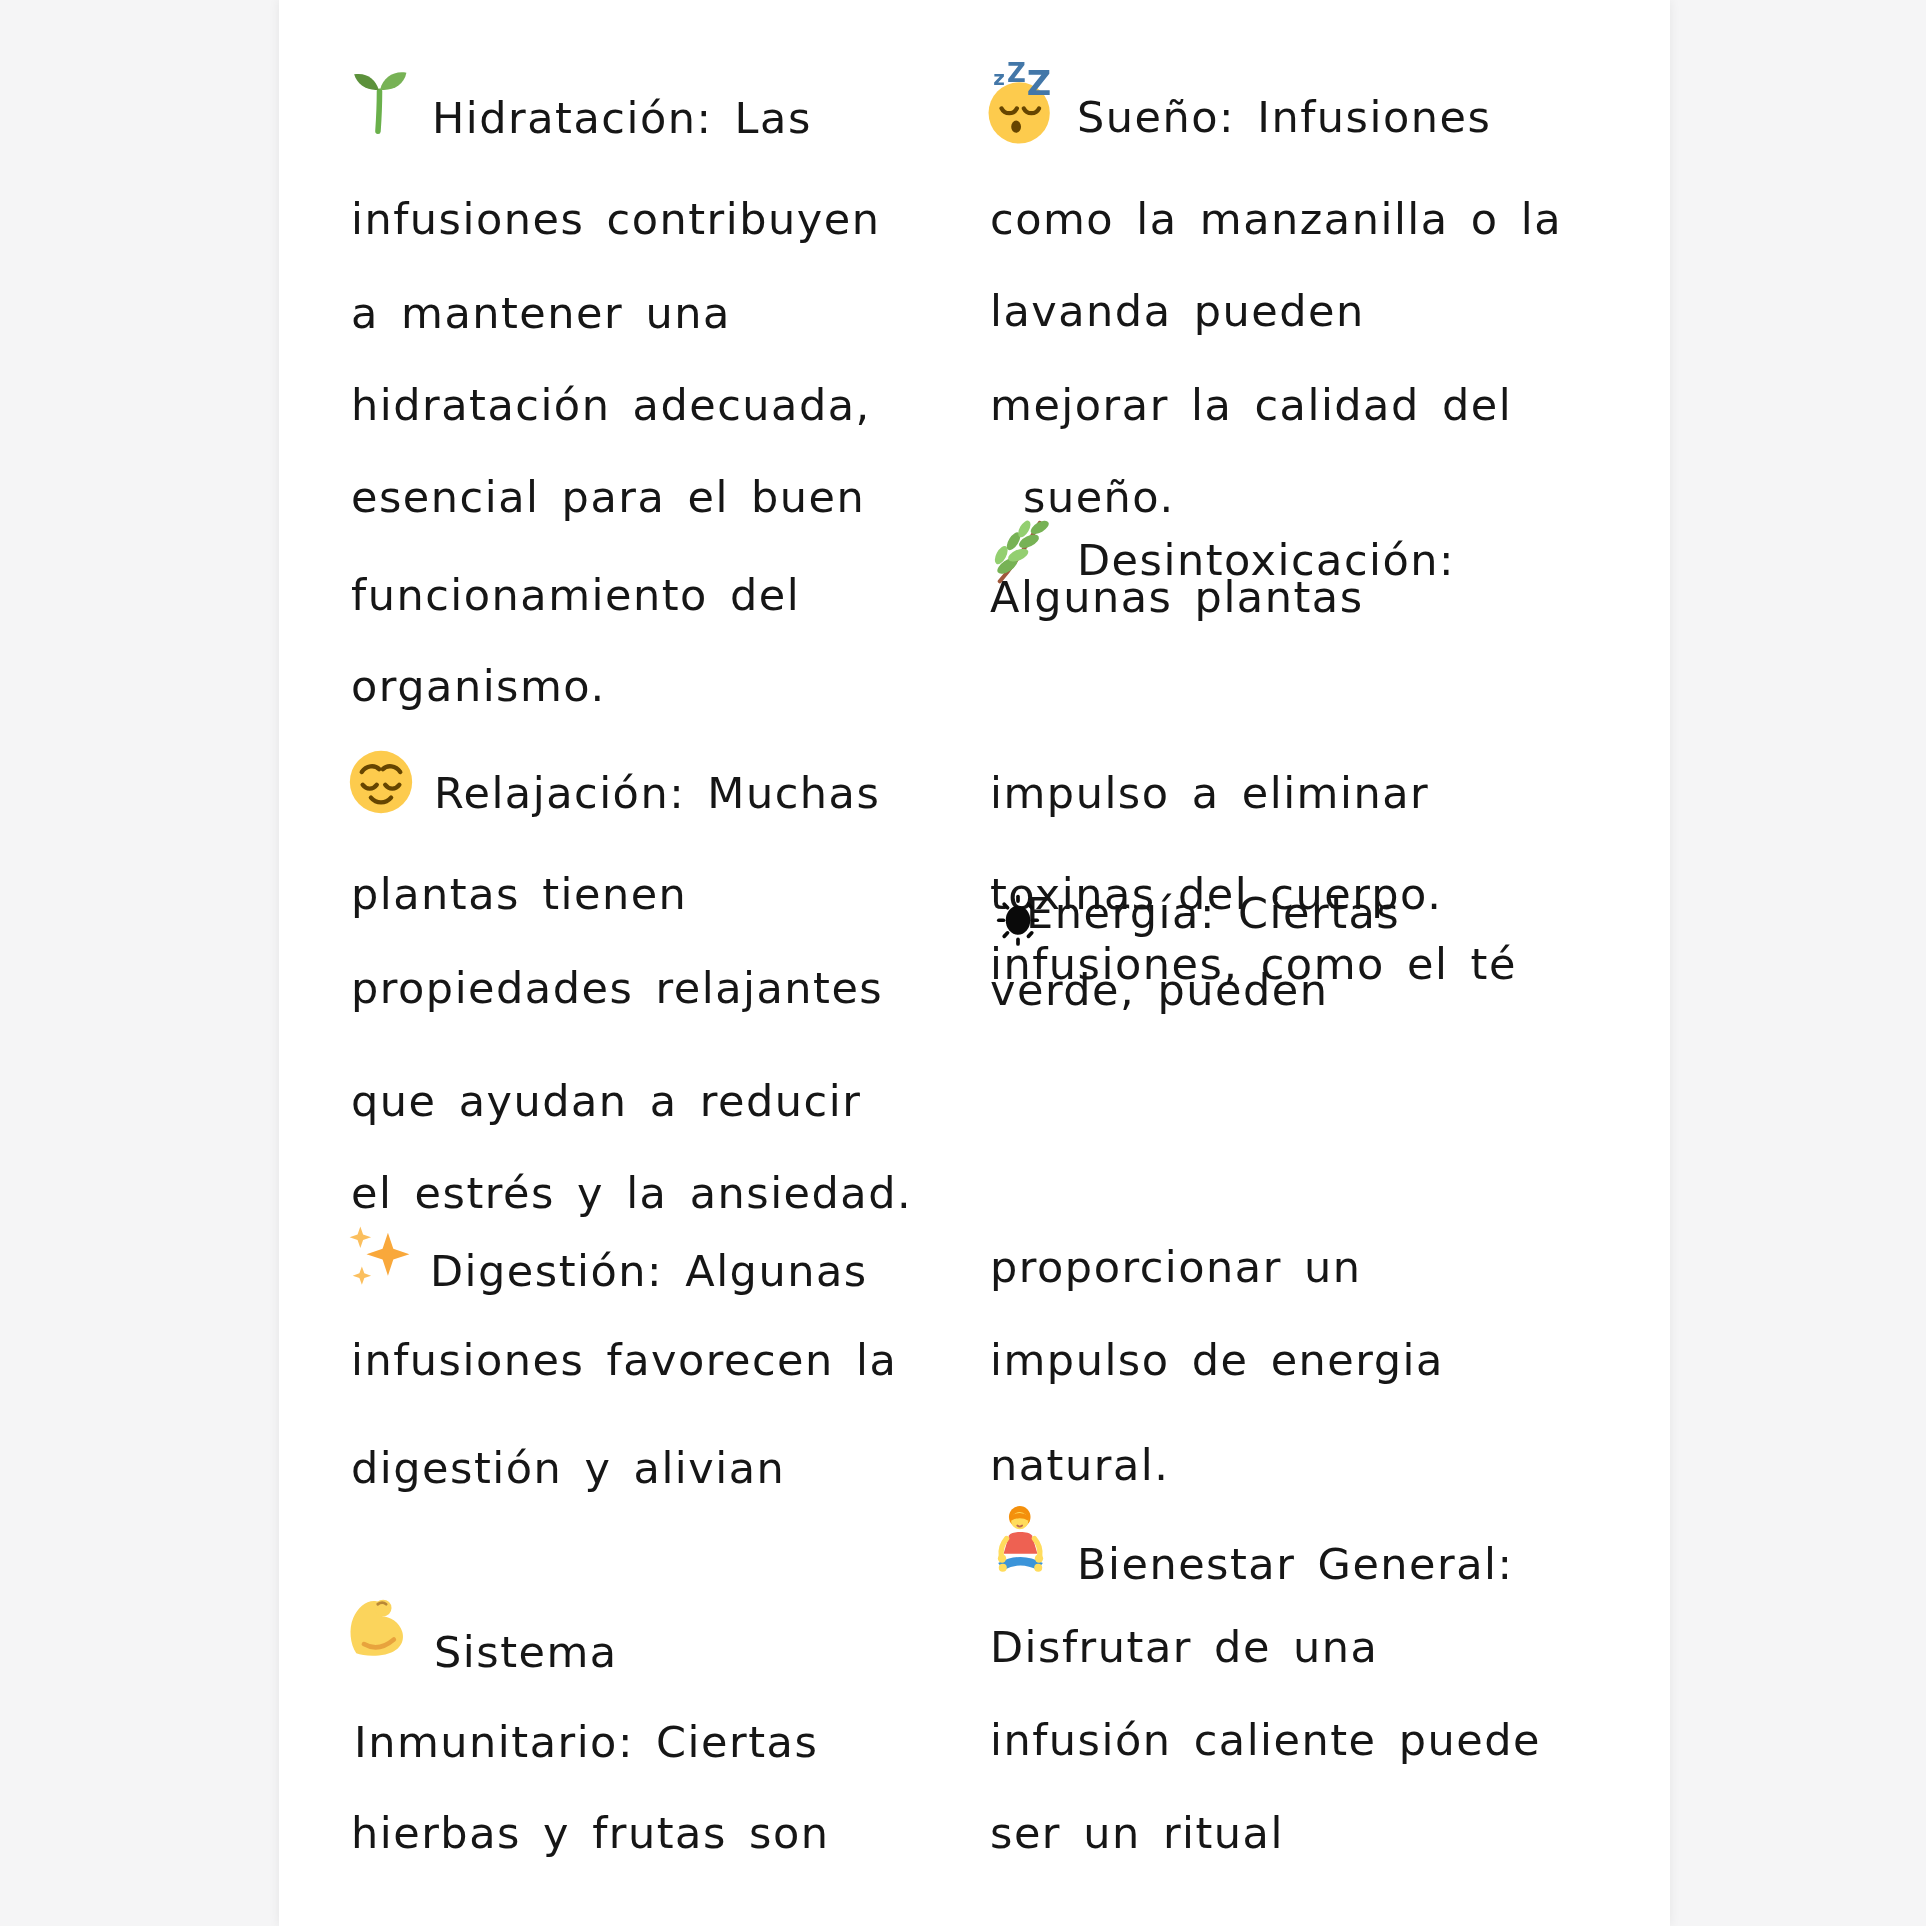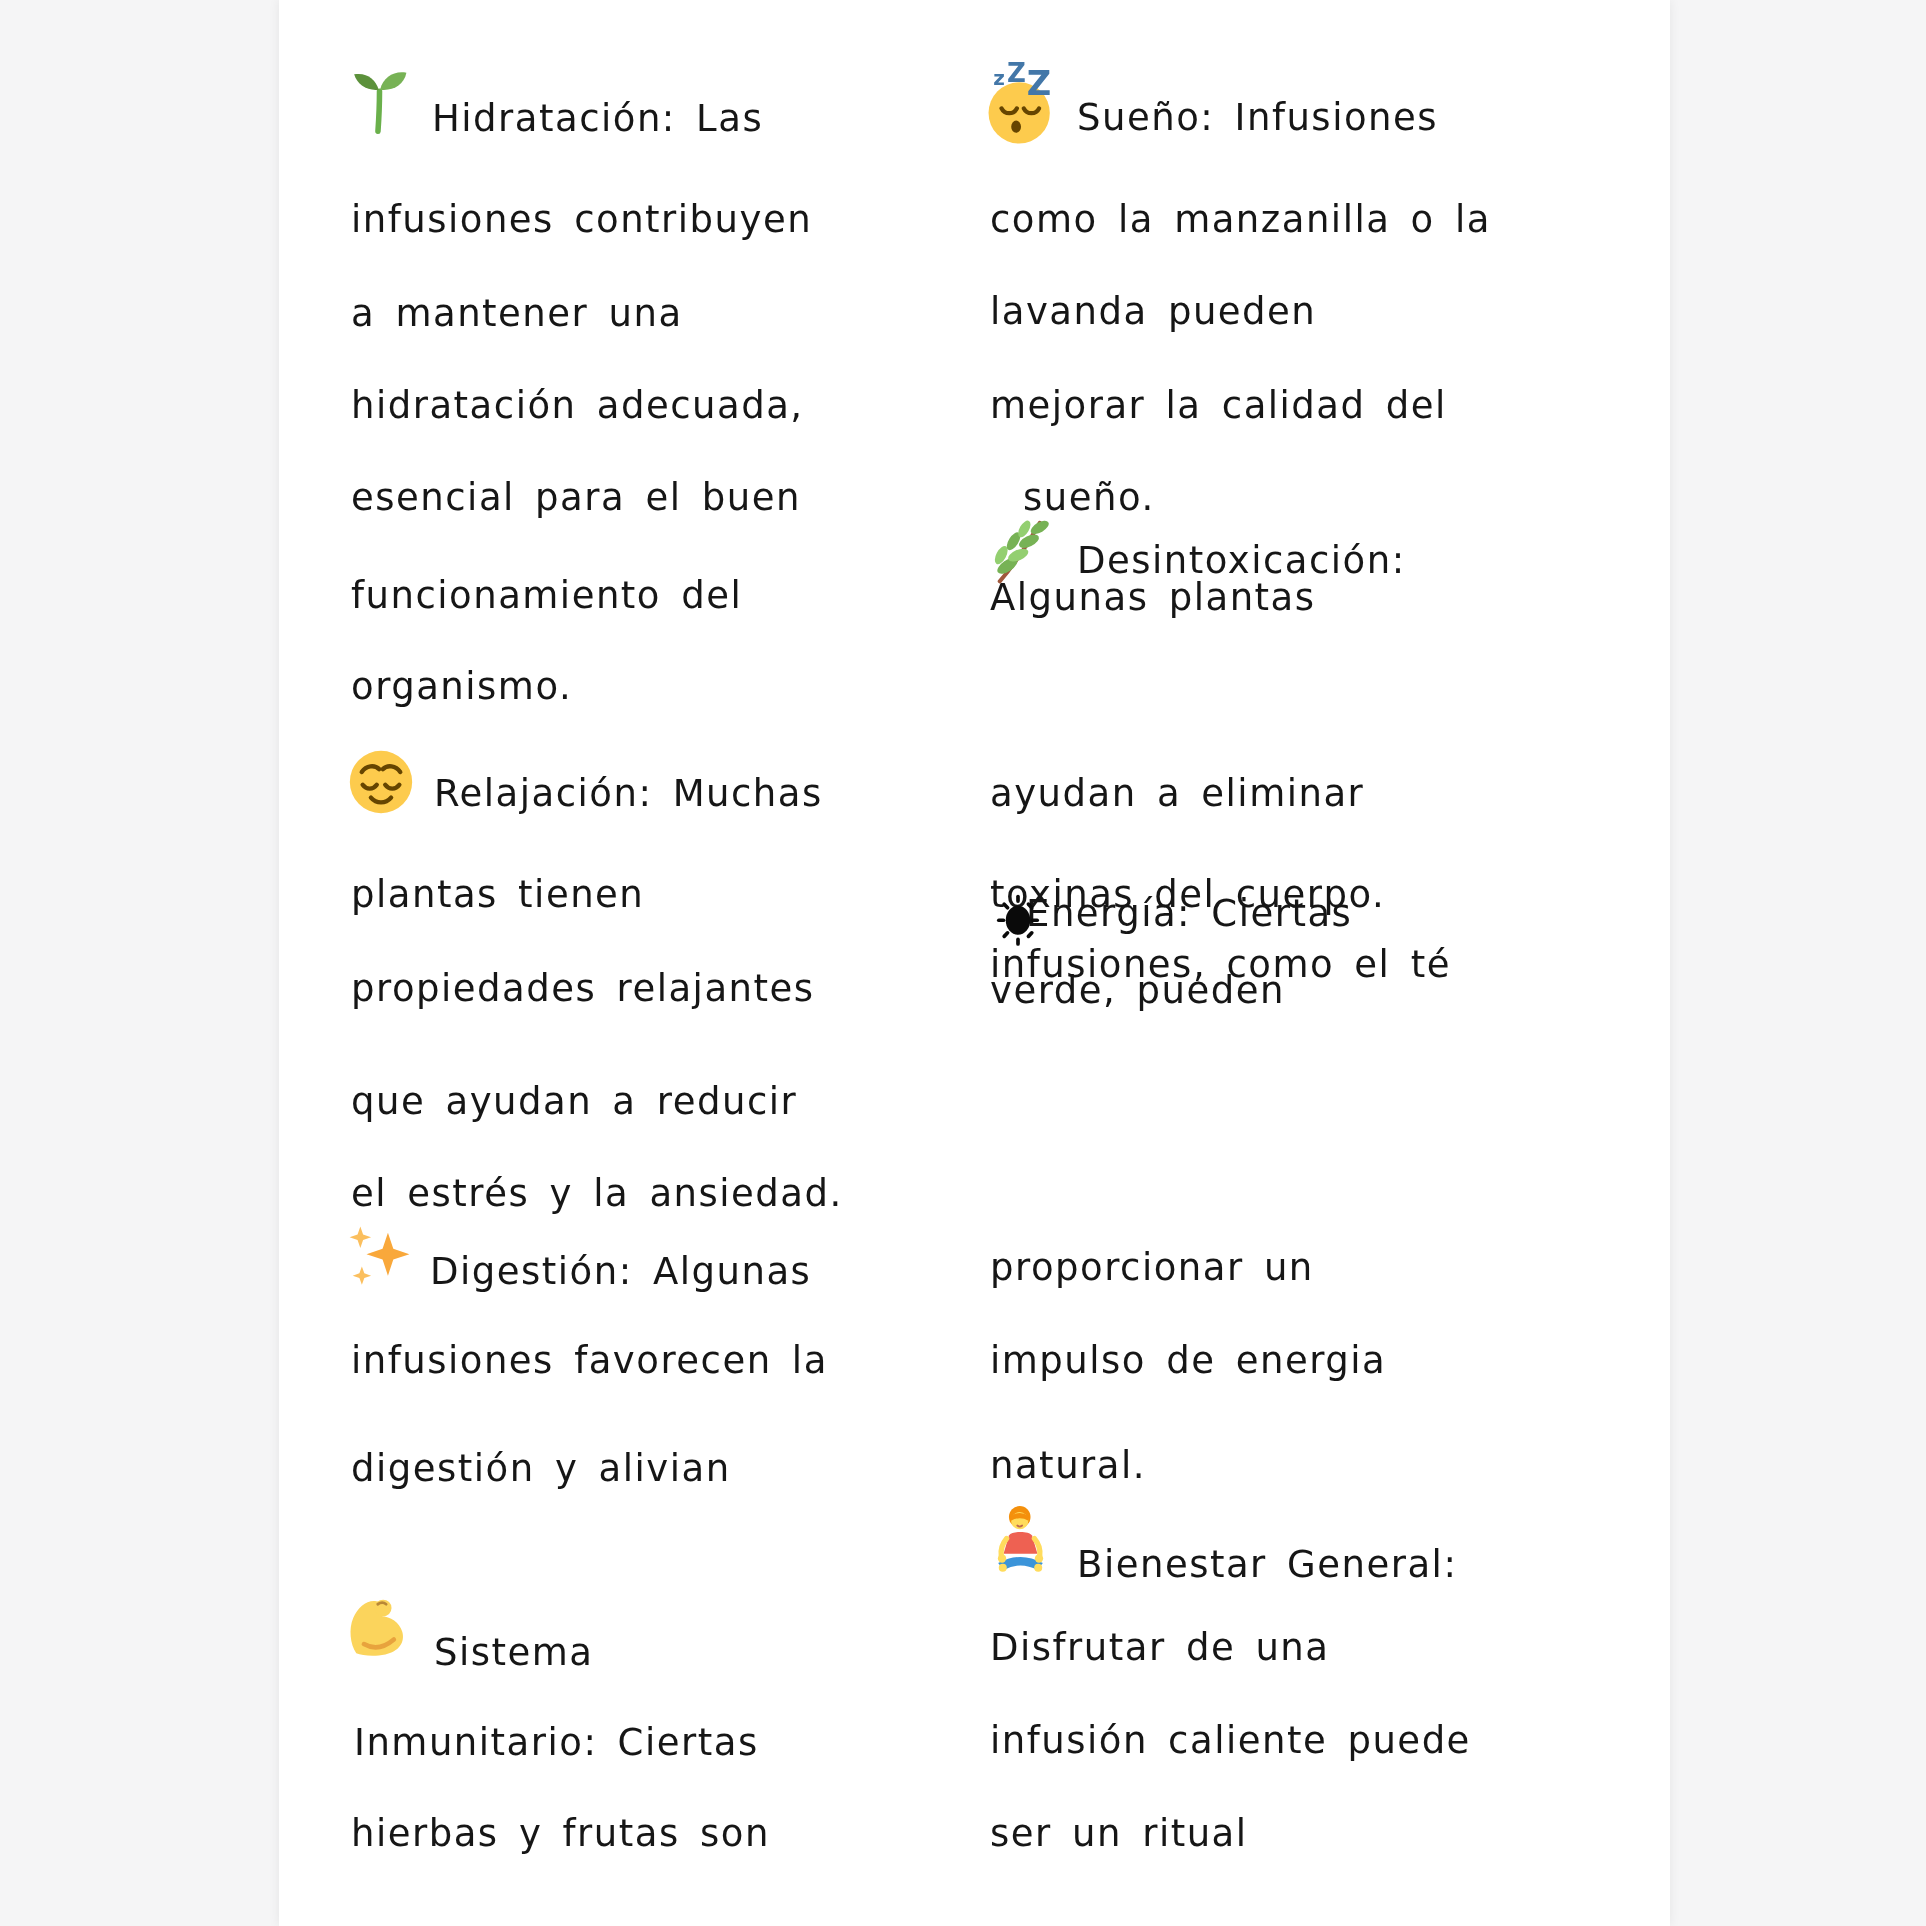--- a/index.html
+++ b/index.html
@@ -1,20 +1,20 @@
 <!DOCTYPE html>
 <html style="font-size:12.3px"><head>
 <meta charset="utf-8">
 <style>
   html,body{margin:0;padding:0;background:#e9e9ea;}
   .canvas{position:relative;width:1926px;height:1926px;background:#f5f5f6;overflow:hidden;
           font-family:"DejaVu Sans","Liberation Sans",sans-serif;}
   .paper{position:absolute;left:279px;top:0;width:1391px;height:1926px;background:#ffffff;
          box-shadow:0 0 10.8px rgba(0,0,0,0.07);}
-  .line{position:absolute;white-space:nowrap;font-size:37px;line-height:59px;height:59px;
+  .line{position:absolute;white-space:nowrap;font-size:43px;line-height:59px;height:59px;
         letter-spacing:1.5px;word-spacing:7px;color:#161616;z-index:1;}
   .icon{position:absolute;z-index:2;}
   .icon svg{display:block;width:100%;height:100%;}
 </style>
 </head>
 <body>
 
 <div class="canvas">
   <div class="paper"></div>
 
@@ -137,21 +137,21 @@
   <div class="line" style="left:351px;top:1804px;">hierbas y frutas son</div>
 
   <div class="line" style="left:1077px;top:88px;">Sueño: Infusiones</div>
   <div class="line" style="left:990px;top:190px;">como la manzanilla o la</div>
   <div class="line" style="left:990px;top:282px;">lavanda pueden</div>
   <div class="line" style="left:990px;top:376px;">mejorar la calidad del</div>
   <div class="line" style="left:990px;top:468px;margin-left:33px;">sueño.</div>
 
   <div class="line" style="left:1077px;top:531px;">Desintoxicación:</div>
   <div class="line" style="left:990px;top:568px;">Algunas plantas</div>
-  <div class="line" style="left:990px;top:764px;">ayudan a eliminar</div>
+  <div class="line" style="left:990px;top:764px;">impulso a eliminar</div>
   <div class="line" style="left:990px;top:865px;">toxinas del cuerpo.</div>
 
   <div class="line" style="left:1026px;top:884px;">Energía: Ciertas</div>
   <div class="line" style="left:990px;top:935px;">infusiones, como el té</div>
   <div class="line" style="left:990px;top:961px;">verde, pueden</div>
   <div class="line" style="left:990px;top:1238px;">proporcionar un</div>
   <div class="line" style="left:990px;top:1331px;">impulso de energia</div>
   <div class="line" style="left:990px;top:1436px;">natural.</div>
 
   <div class="line" style="left:1077px;top:1535px;">Bienestar General:</div>

